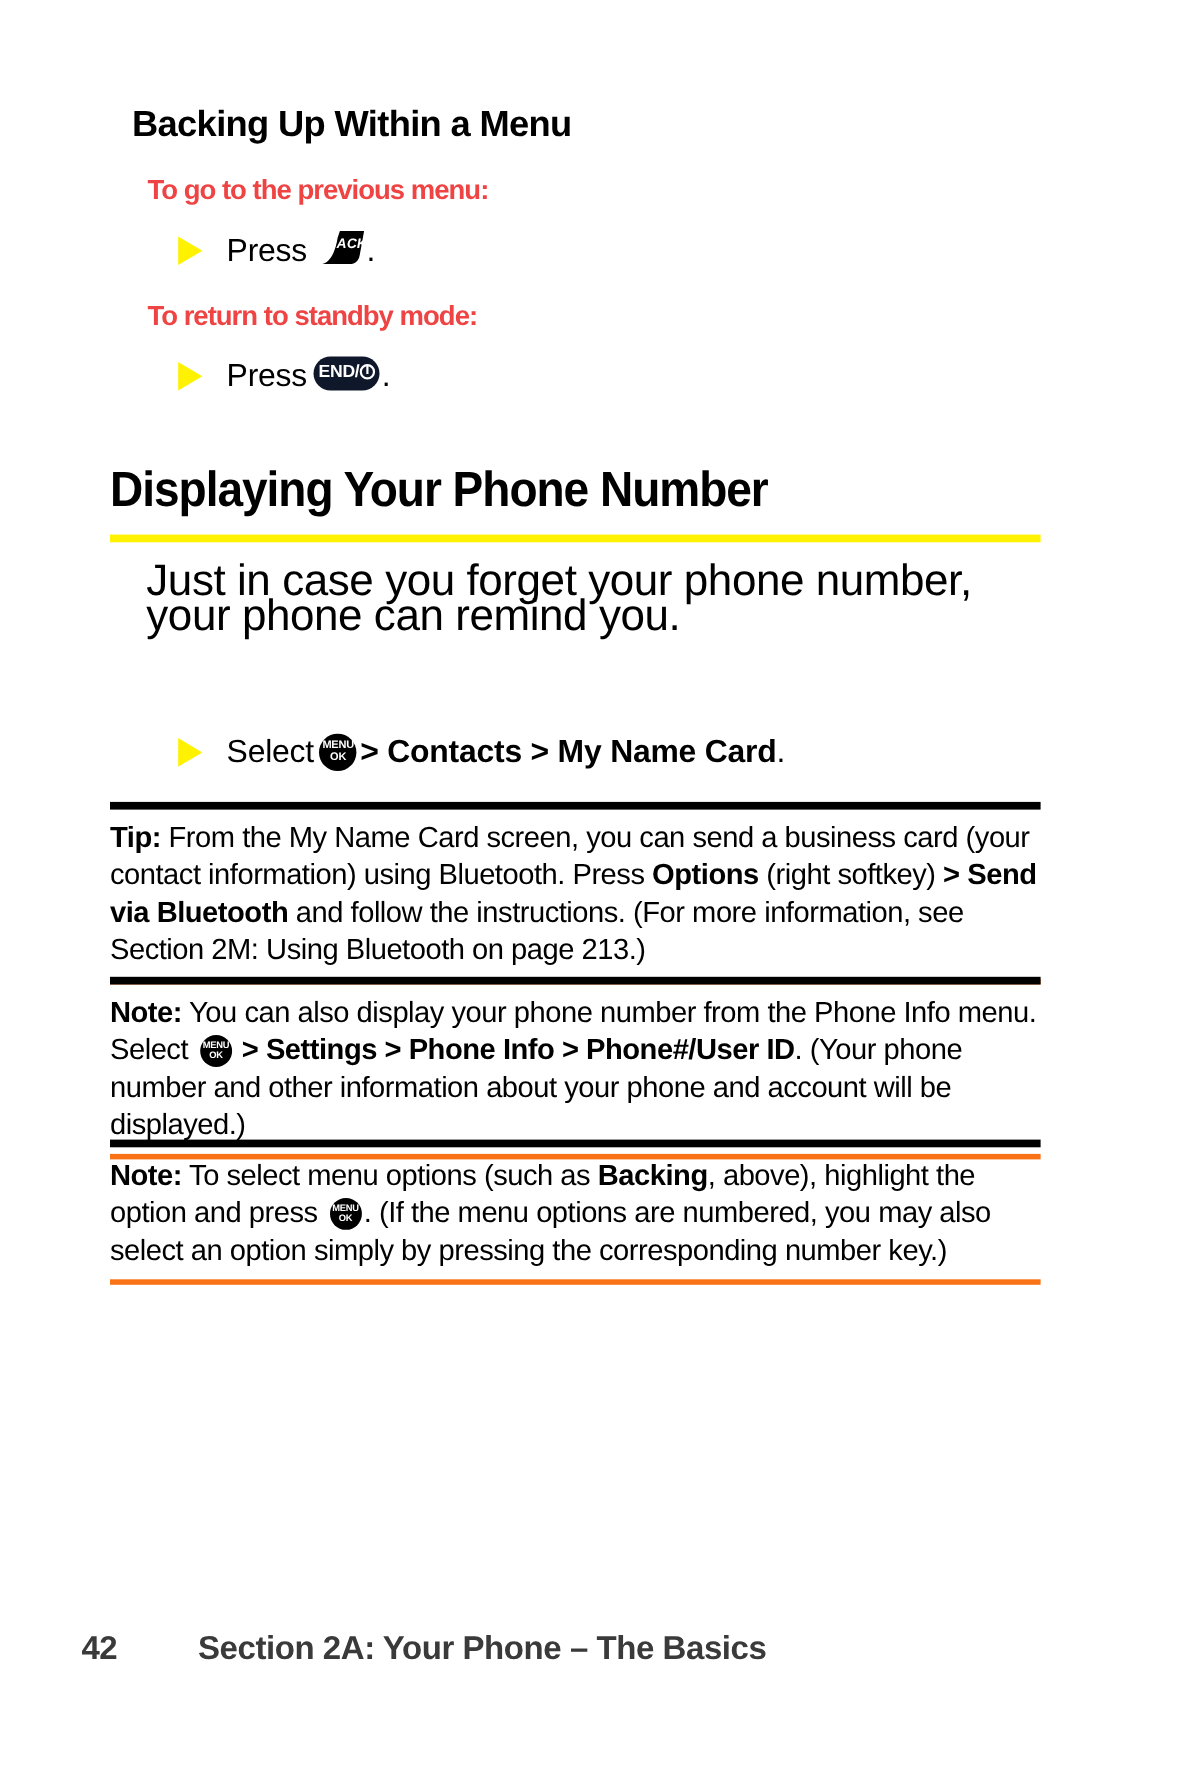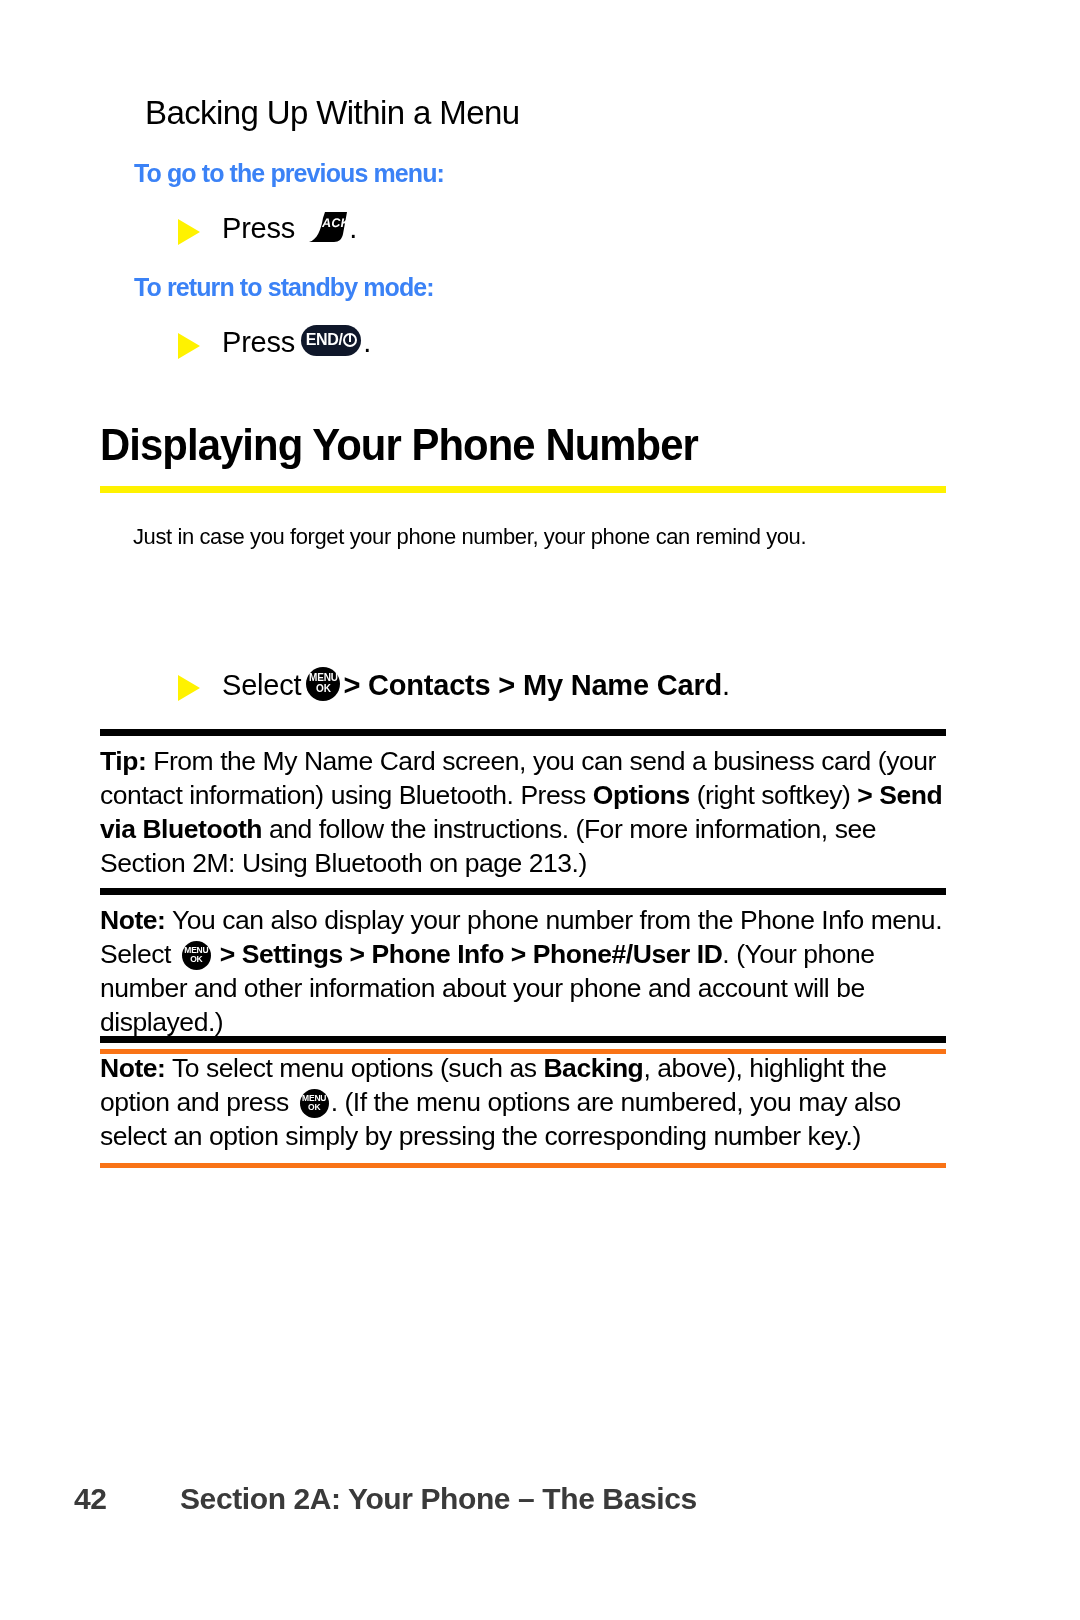--- a/index.html
+++ b/index.html
@@ -19,45 +19,44 @@
   .page {
     position: absolute;
     left: 0; top: 0;
     width: 1080px;
     height: 1620px;
   }
 
   
   .sec-heading {
     position: absolute;
-    left: 145px;
+    left: 120px;
     top: 94px;
     font-size: 33px;
-    font-weight: normal;
+    font-weight: bold;
     letter-spacing: -0.6px;
     font-stretch: condensed;
     white-space: nowrap;
   }
 
   .sub-heading {
     position: absolute;
     left: 134px;
     font-size: 25px;
     font-weight: bold;
     letter-spacing: -0.9px;
-    color: #3b82f6;
+    color: #ef4444;
     white-space: nowrap;
   }
 
   .bullet-row {
     position: absolute;
     display: flex;
-    align-items: center;
-    white-space: nowrap;
-    margin-left: 16px;
+    align-items: flex-start;
+    white-space: nowrap;
   }
   .tri {
     width: 0;
     height: 0;
     border-top: 13px solid transparent;
     border-bottom: 13px solid transparent;
     border-left: 22px solid #fff200;
     display: inline-block;
     position: relative;
     top: 3px;
@@ -90,22 +89,22 @@
     height: 7px;
     background: #fff200;
   }
 
   
   .body-para {
     position: absolute;
     left: 133px;
     top: 512px;
     width: 800px;
-    font-size: 22px;
-    line-height: 50px;
+    font-size: 40px;
+    line-height: 32px;
     letter-spacing: -0.4px;
   }
 
   
   .callout {
     position: absolute;
     left: 100px;
     width: 846px;
     box-sizing: border-box;
     border-top: 7px solid #000;

